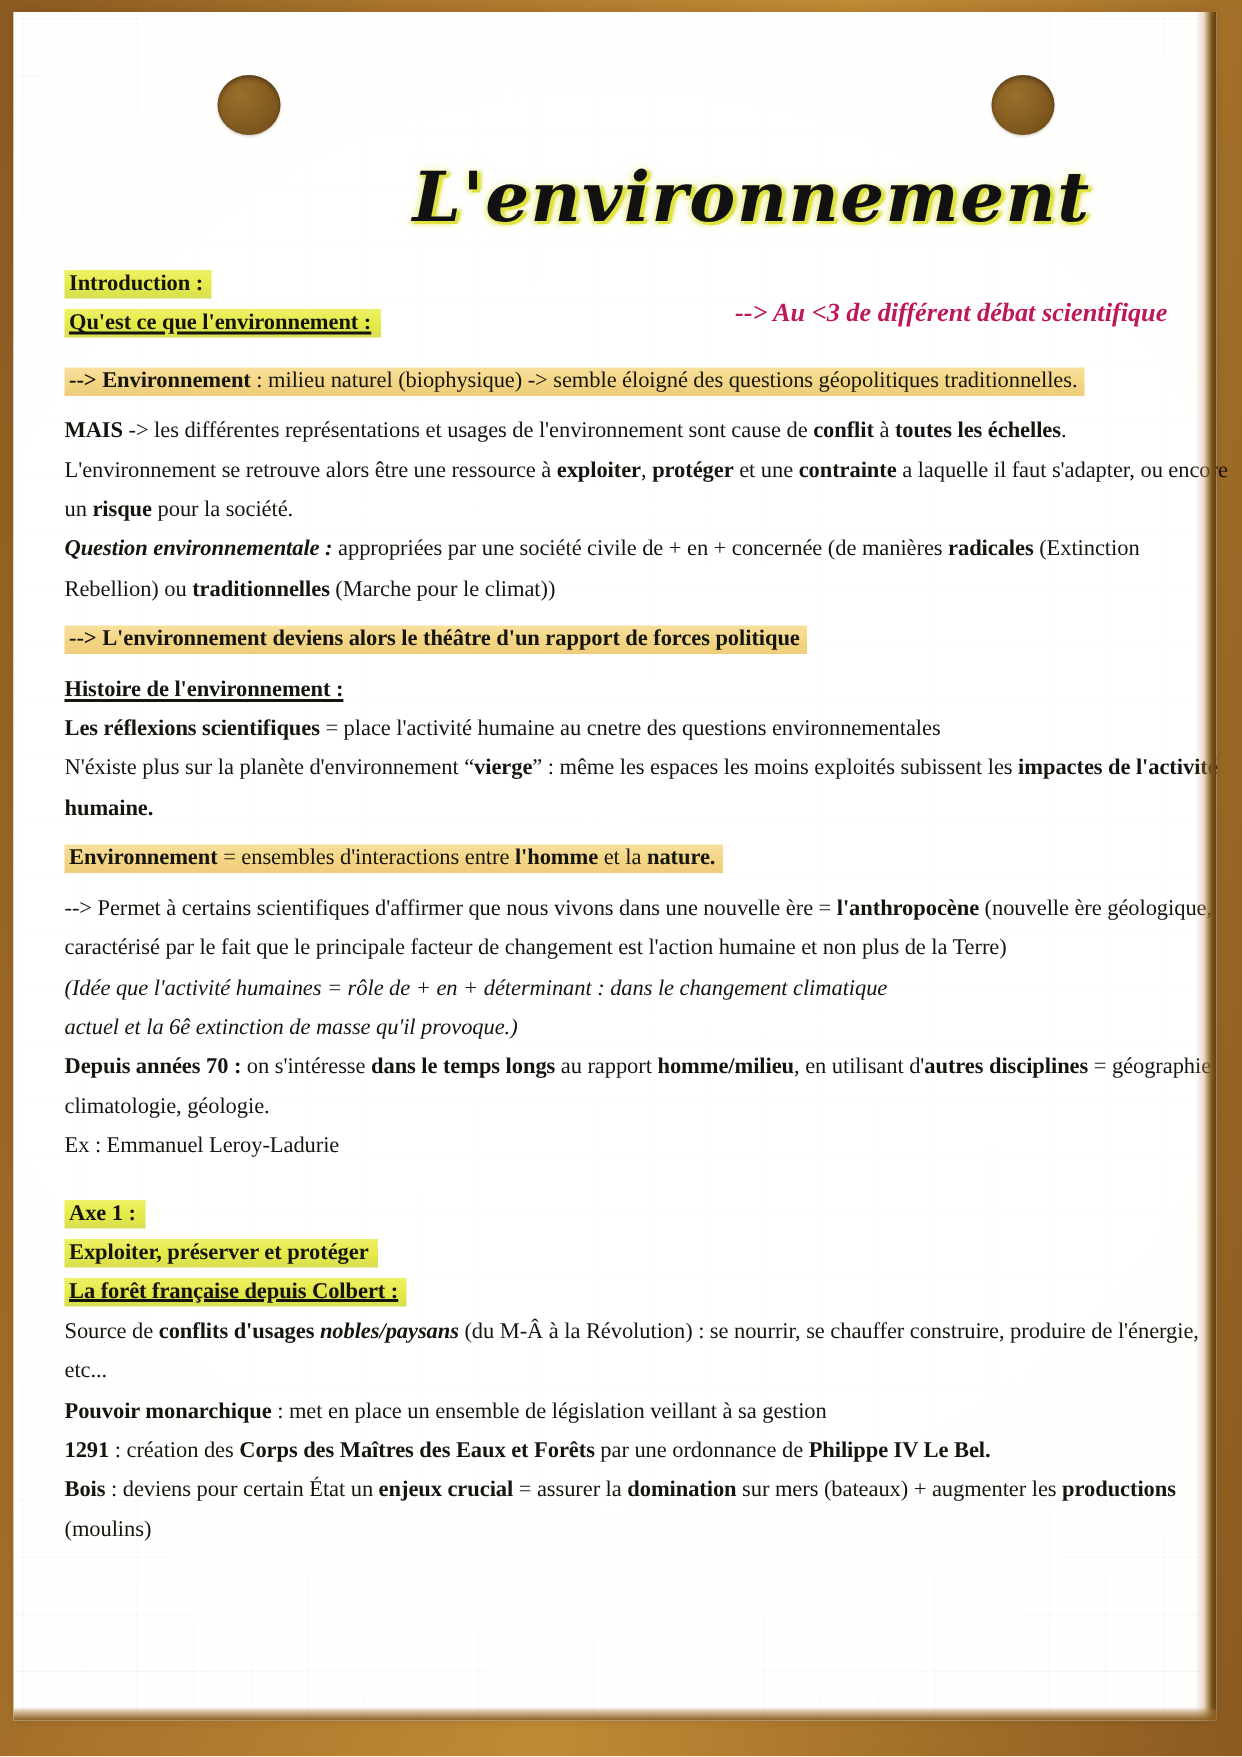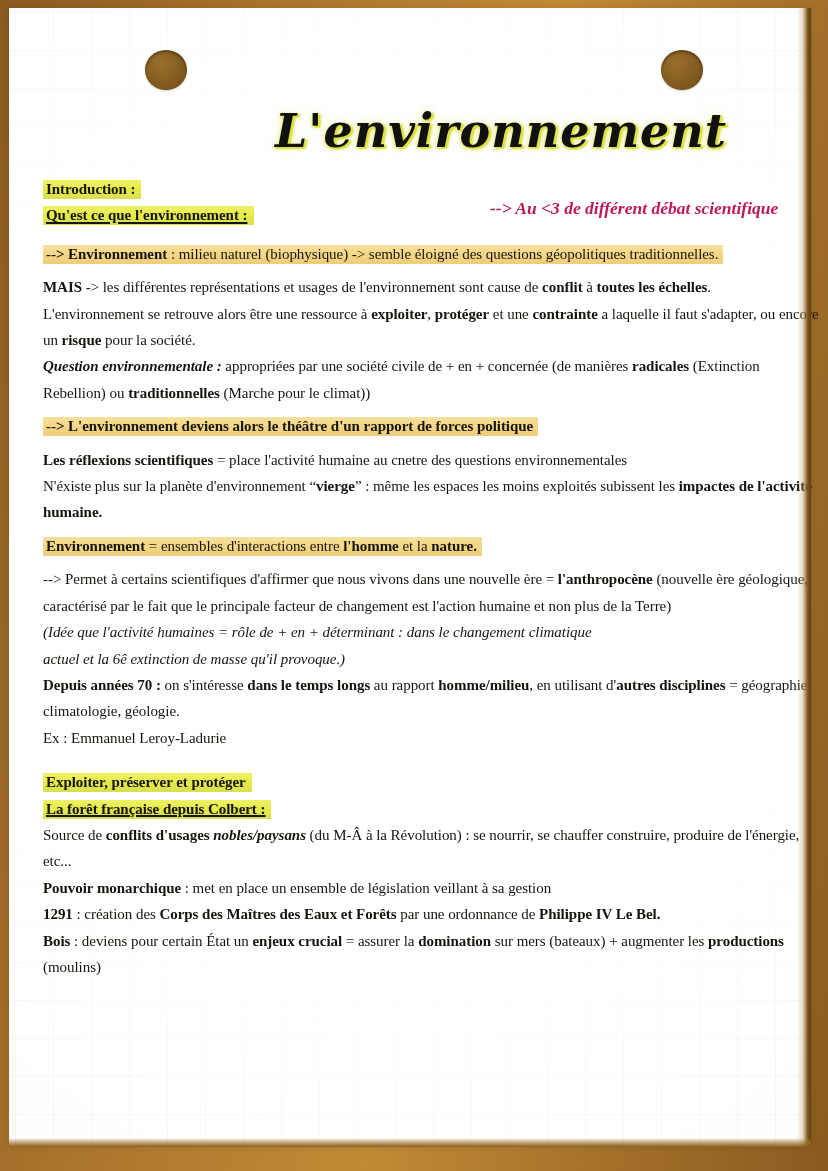--- a/index.html
+++ b/index.html
@@ -258,20 +258,23 @@
         <p class="line"><b><i>Question environnementale :</i></b><span> appropriées par une société civile de + en + concernée (de manières </span><b>radicales</b><span> (Extinction Rebellion) ou </span><b>traditionnelles</b><span> (Marche pour le climat))</span></p>
 
         <div class="gap-sm"></div>
 
         <div class="line h-section">
           <span class="hl-amber nowrap">--&gt; L'environnement deviens alors le théâtre d'un rapport de forces politique</span>
         </div>
 
         <div class="gap-sm"></div>
 
+        <div class="line h-underline">
+          <span>Histoire de l'environnement :</span>
+        </div>
 
         <p class="line"><b>Les réflexions scientifiques</b><span> = place l'activité humaine au cnetre des questions environnementales</span></p>
 
         <p class="line"><span>N'éxiste plus sur la planète d'environnement “</span><b>vierge</b><span>” : même les espaces les moins exploités subissent les </span><b>impactes de l'activité  humaine.</b></p>
 
         <div class="gap-sm"></div>
 
         <div class="line h-section">
           <span class="hl-amber"><b>Environnement</b><span style="font-weight:normal"> = ensembles d'interactions entre </span><b>l'homme</b><span style="font-weight:normal"> et la </span><b>nature.</b></span>
         </div>
@@ -282,20 +285,23 @@
 
         <p class="line"><i>(Idée que l'activité humaines = rôle de + en + déterminant : dans le changement climatique</i></p>
         <p class="line"><i>actuel et la 6ê extinction de masse qu'il provoque.)</i></p>
 
         <p class="line"><b>Depuis années 70 :</b><span> on s'intéresse </span><b>dans le temps longs</b><span> au rapport </span><b>homme/milieu</b><span>, en utilisant d'</span><b>autres disciplines</b><span> = géographie, climatologie, géologie.</span></p>
 
         <p class="line"><span>Ex : Emmanuel Leroy-Ladurie</span></p>
 
         <div class="gap-lg"></div>
 
+        <div class="line h-axe">
+          <span class="hl-yellow">Axe 1 :</span>
+        </div>
 
         <div class="line h-axe">
           <span class="hl-yellow">Exploiter, préserver et protéger</span>
         </div>
 
         <div class="line h-faded">
           <span class="hl-yellow">La forêt française depuis Colbert :</span>
         </div>
 
         <p class="line"><span>Source de </span><b>conflits d'usages </b><b><i>nobles/paysans</i></b><span> (du M-Â à la Révolution) : se nourrir, se chauffer construire, produire de l'énergie, etc...</span></p>

